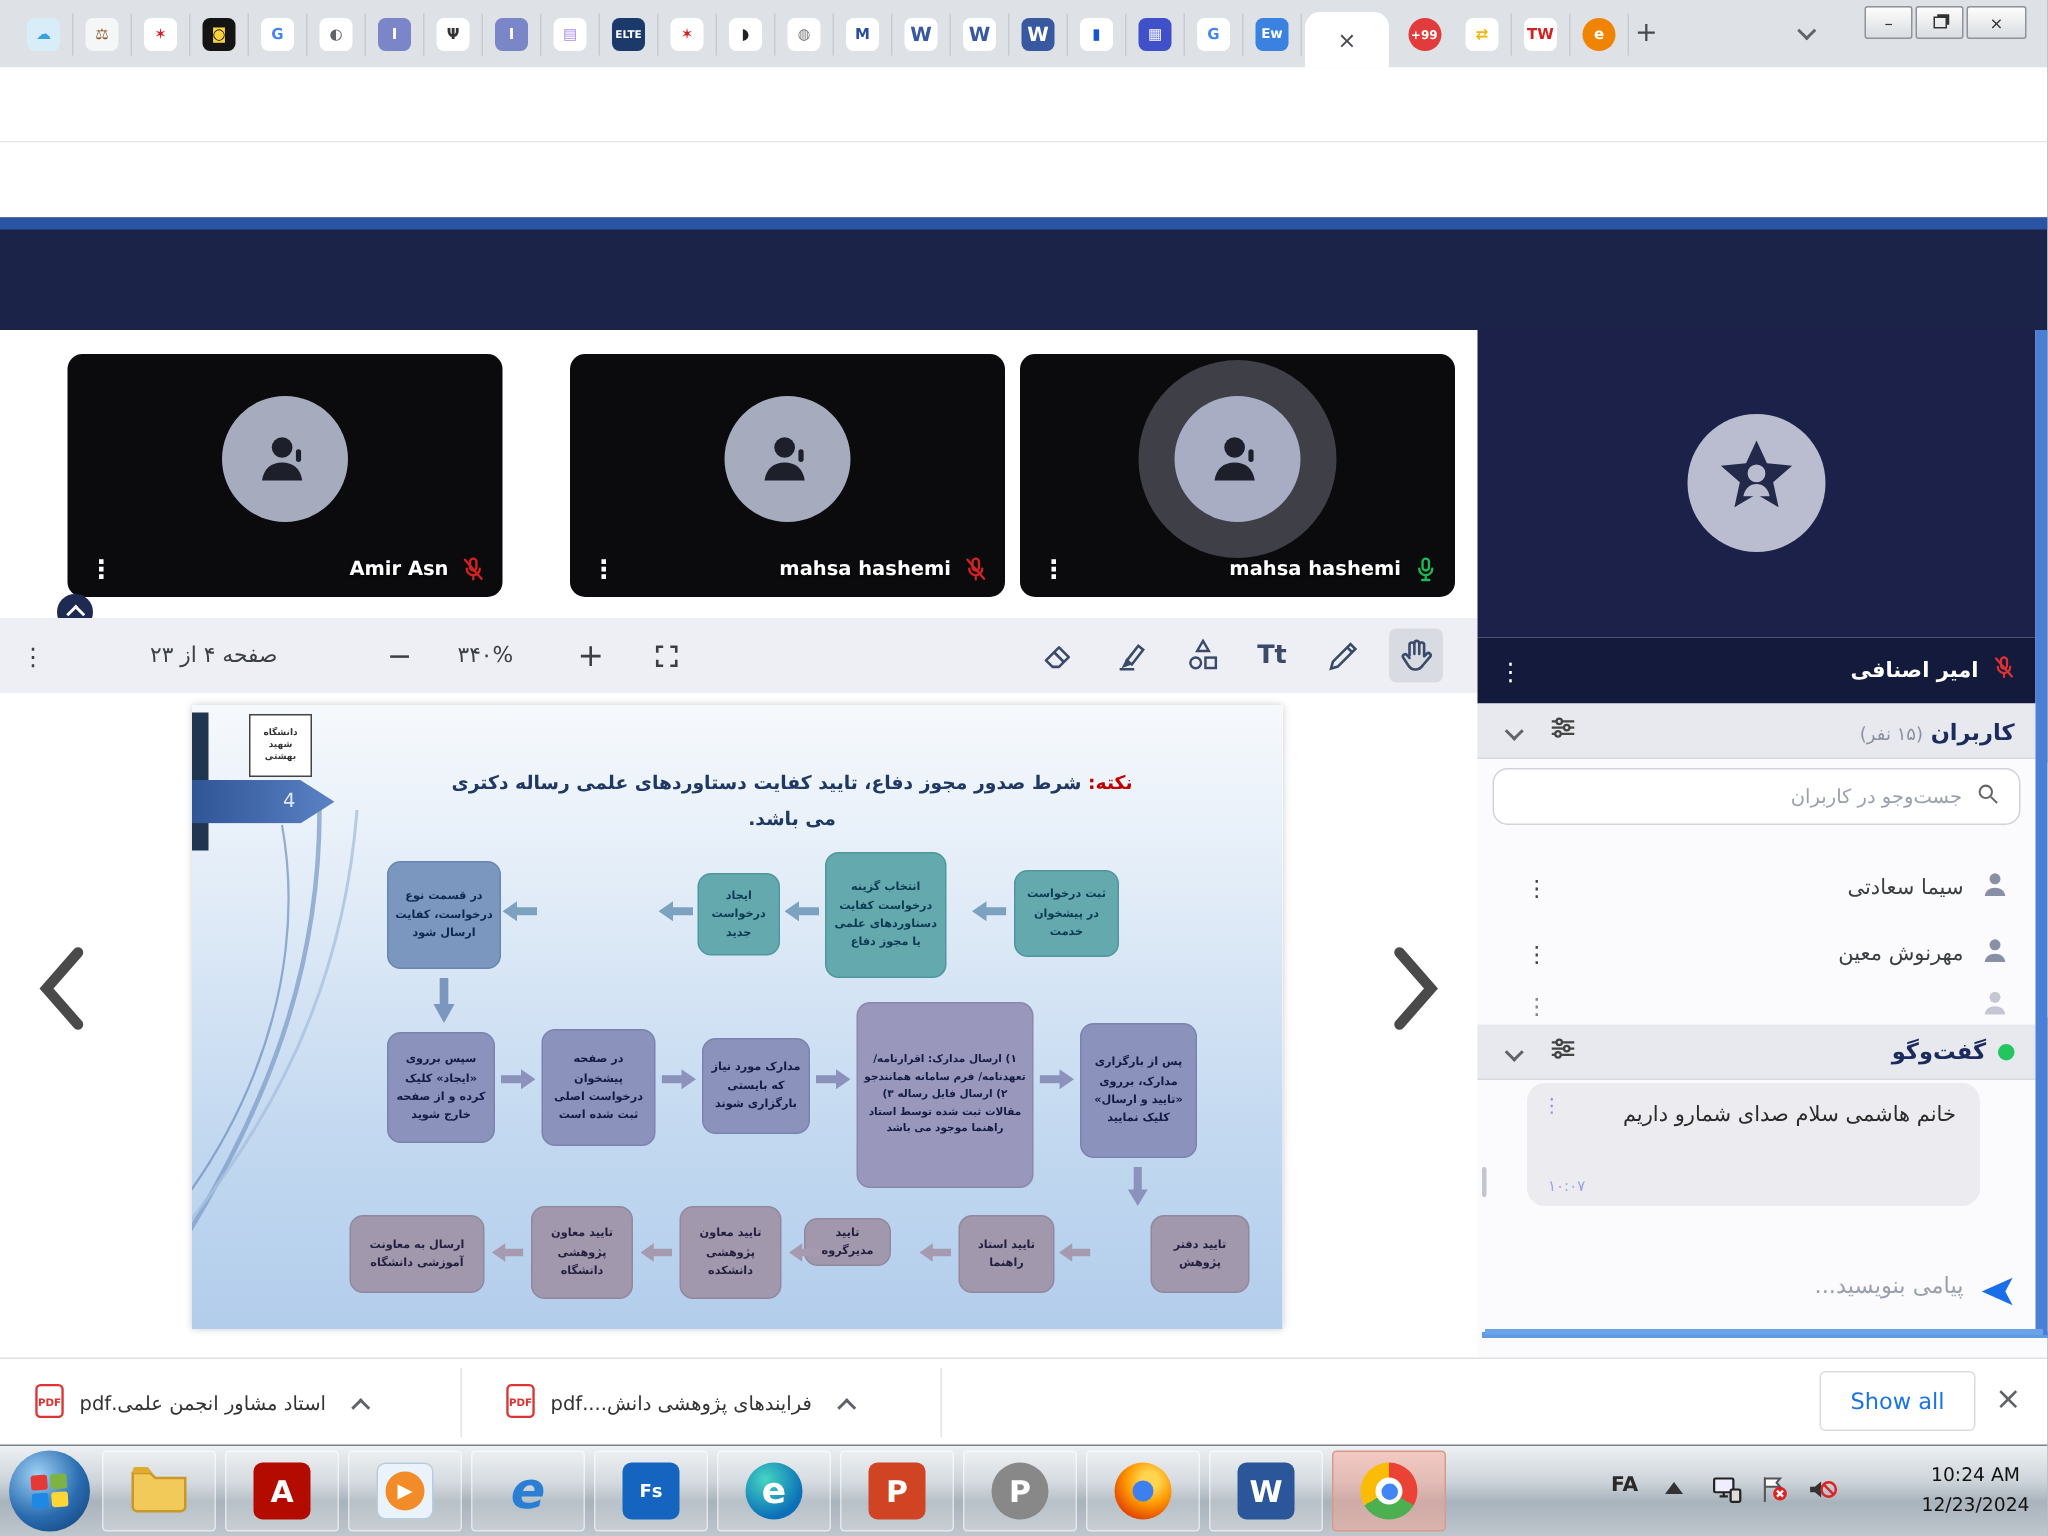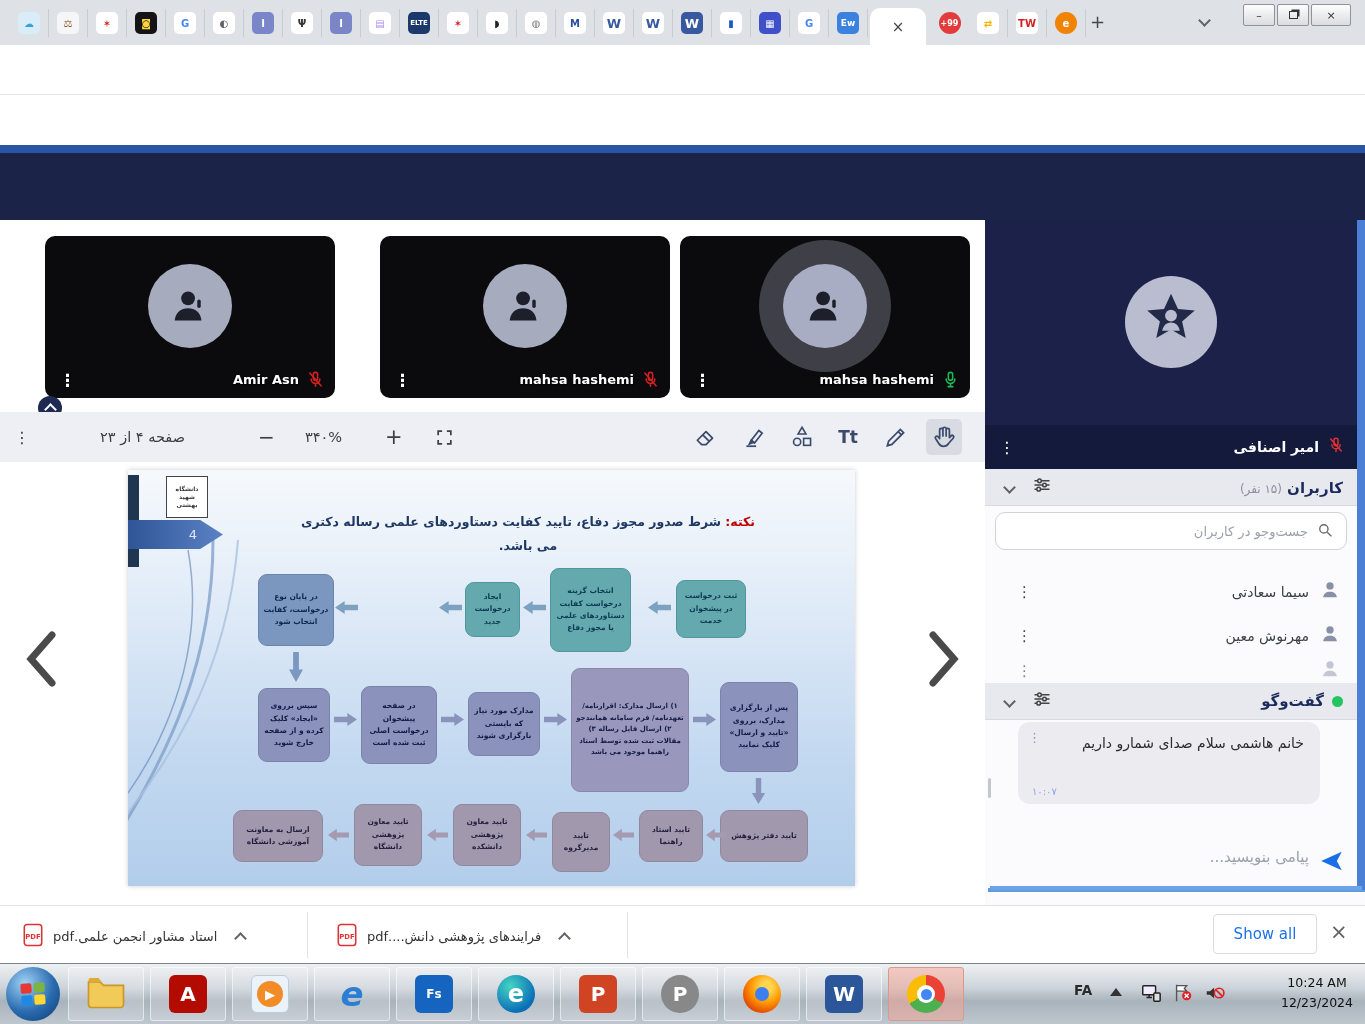--- a/index.html
+++ b/index.html
@@ -419,39 +419,39 @@
       </div>
       <div class="abs" dir="rtl" style="left:120px;top:68px;width:560px;text-align:center;font-size:12.5px;font-weight:bold;color:#1f3864">می باشد.</div>
 
       <div class="fb teal" dir="rtl" style="left:548px;top:110px;width:70px;height:58px">ثبت درخواست در پیشخوان خدمت</div>
       <span class="arw arrL" style="left:520px;top:130px;width:23px;height:15px;background:#7ca2c0"></span>
       <div class="fb teal" dir="rtl" style="left:422px;top:98px;width:81px;height:84px">انتخاب گزینه درخواست کفایت دستاوردهای علمی یا مجوز دفاع</div>
       <span class="arw arrL" style="left:395px;top:130px;width:23px;height:15px;background:#7ca2c0"></span>
       <div class="fb teal" dir="rtl" style="left:337px;top:112px;width:55px;height:55px">ایجاد درخواست جدید</div>
       <span class="arw arrL" style="left:311px;top:130px;width:23px;height:15px;background:#7ca2c0"></span>
       <span class="arw arrL" style="left:207px;top:130px;width:23px;height:15px;background:#7ca2c0"></span>
-      <div class="fb bgray" dir="rtl" style="left:130px;top:104px;width:76px;height:72px">در پایان نوع درخواست، کفایت انتخاب شود</div>
+      <div class="fb bgray" dir="rtl" style="left:130px;top:104px;width:76px;height:72px">در قسمت نوع درخواست، کفایت ارسال شود</div>
       <span class="arw arrD" style="left:160px;top:182px;width:16px;height:30px;background:#7b97bf"></span>
 
       <div class="fb purp" dir="rtl" style="left:130px;top:218px;width:72px;height:74px">سپس برروی «ایجاد» کلیک کرده و از صفحه خارج شوید</div>
       <span class="arw arrR" style="left:206px;top:242px;width:23px;height:15px;background:#8b93bd"></span>
       <div class="fb purp" dir="rtl" style="left:233px;top:216px;width:76px;height:78px">در صفحه پیشخوان درخواست اصلی ثبت شده است</div>
       <span class="arw arrR" style="left:313px;top:242px;width:23px;height:15px;background:#8b93bd"></span>
       <div class="fb purp" dir="rtl" style="left:340px;top:222px;width:72px;height:64px">مدارک مورد نیاز که بایستی بارگزاری شوند</div>
       <span class="arw arrR" style="left:416px;top:242px;width:23px;height:15px;background:#8b93bd"></span>
       <div class="fb purp2" dir="rtl" style="left:443px;top:198px;width:118px;height:124px;font-size:7px">۱) ارسال مدارک: اقرارنامه/ تعهدنامه/ فرم سامانه همانندجو ۲) ارسال فایل رساله ۳) مقالات ثبت شده توسط استاد راهنما موجود می باشد</div>
       <span class="arw arrR" style="left:565px;top:242px;width:23px;height:15px;background:#8b93bd"></span>
       <div class="fb purp" dir="rtl" style="left:592px;top:212px;width:78px;height:90px">پس از بارگزاری مدارک، برروی «تایید و ارسال» کلیک نمایید</div>
       <span class="arw arrD" style="left:623px;top:308px;width:15px;height:26px;background:#8b93bd"></span>
 
-      <div class="fb mauve" dir="rtl" style="left:592px;top:340px;width:88px;height:52px">تایید دفتر پژوهش</div>
+      <div class="fb mauve" dir="rtl" style="left:639px;top:340px;width:66px;height:52px">تایید دفتر پژوهش</div>
       <span class="arw arrL" style="left:578px;top:358px;width:21px;height:14px;background:#a59ab0"></span>
       <div class="fb mauve" dir="rtl" style="left:511px;top:340px;width:64px;height:52px">تایید استاد راهنما</div>
       <span class="arw arrL" style="left:485px;top:358px;width:21px;height:14px;background:#a59ab0"></span>
-      <div class="fb mauve" dir="rtl" style="left:424px;top:342px;width:58px;height:60px">تایید مدیرگروه</div>
+      <div class="fb mauve" dir="rtl" style="left:408px;top:342px;width:58px;height:32px">تایید مدیرگروه</div>
       <span class="arw arrL" style="left:398px;top:358px;width:21px;height:14px;background:#a59ab0"></span>
       <div class="fb mauve" dir="rtl" style="left:325px;top:334px;width:68px;height:62px">تایید معاون پژوهشی دانشکده</div>
       <span class="arw arrL" style="left:299px;top:358px;width:21px;height:14px;background:#a59ab0"></span>
       <div class="fb mauve" dir="rtl" style="left:226px;top:334px;width:68px;height:62px">تایید معاون پژوهشی دانشگاه</div>
       <span class="arw arrL" style="left:200px;top:358px;width:21px;height:14px;background:#a59ab0"></span>
       <div class="fb mauve" dir="rtl" style="left:105px;top:340px;width:90px;height:52px">ارسال به معاونت آموزشی دانشگاه</div>
     </div>
   </div>
 
   <div id="sidebar">

